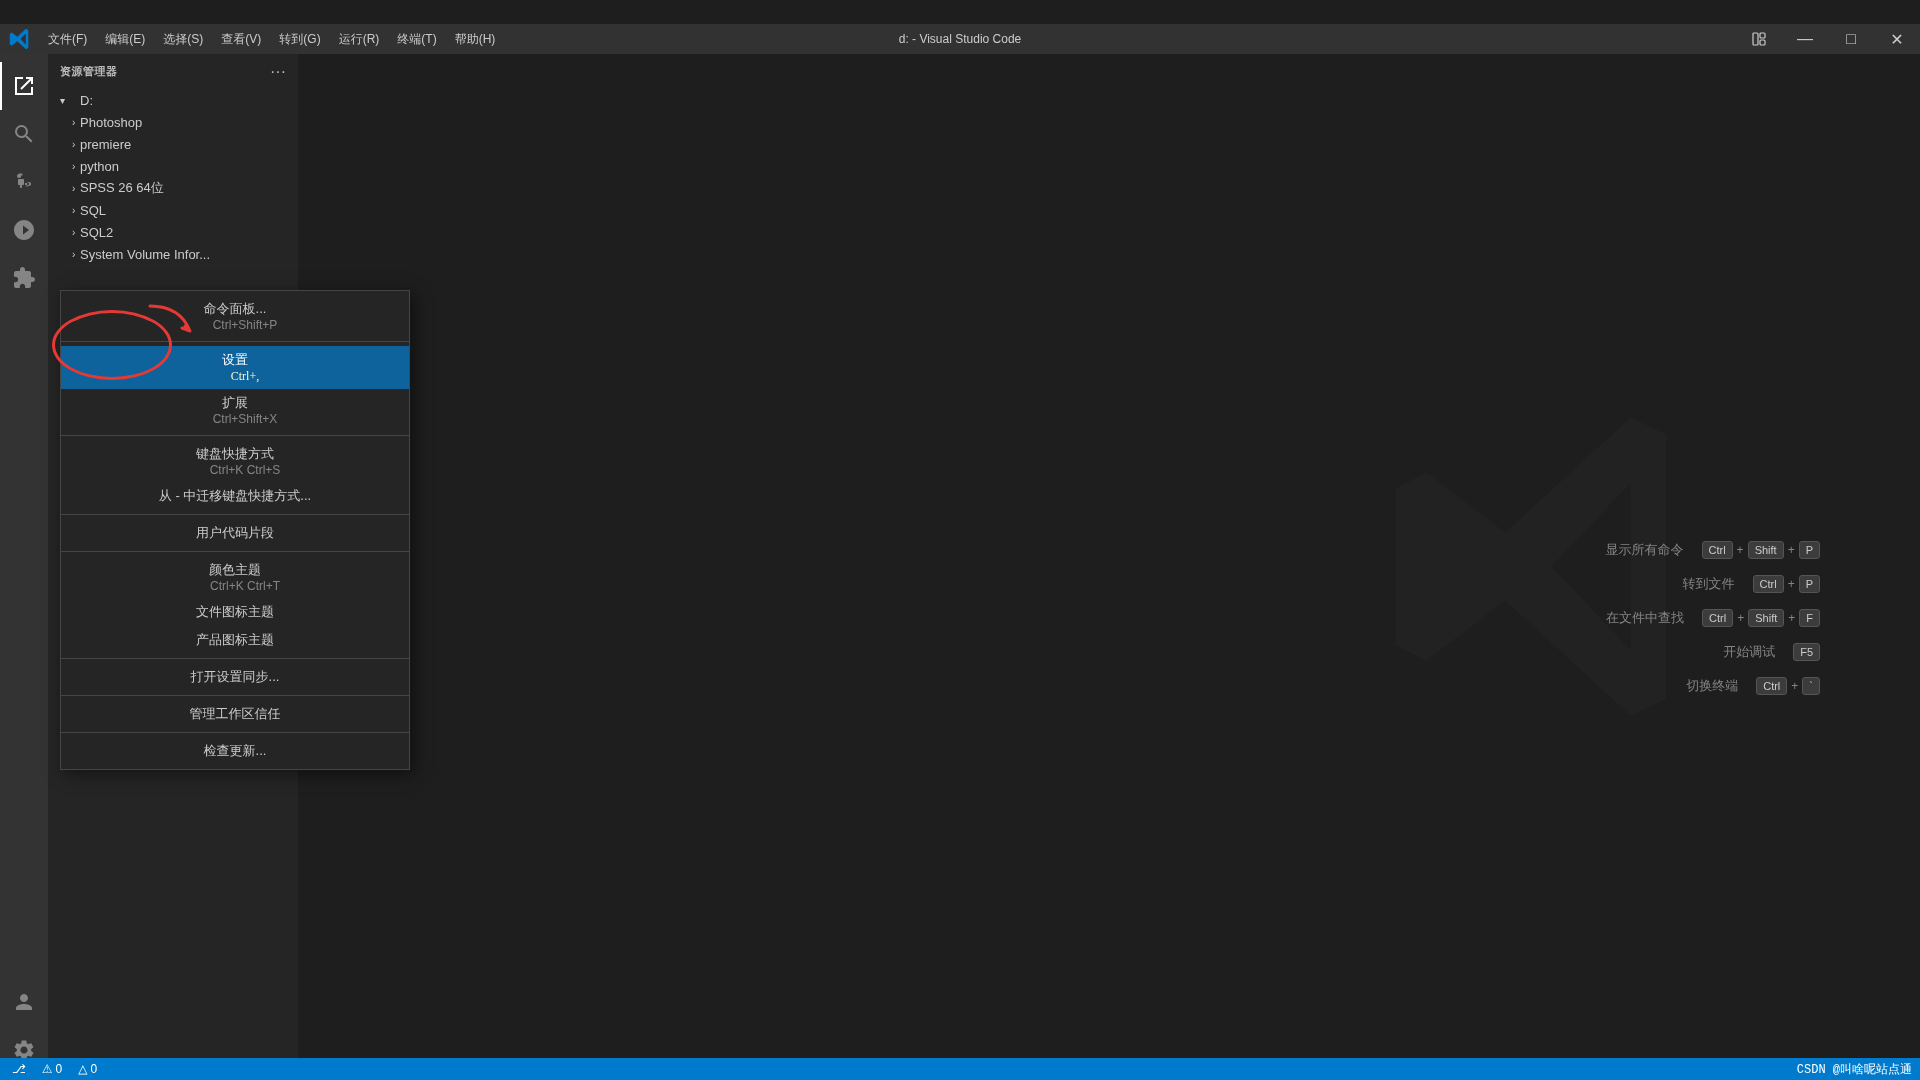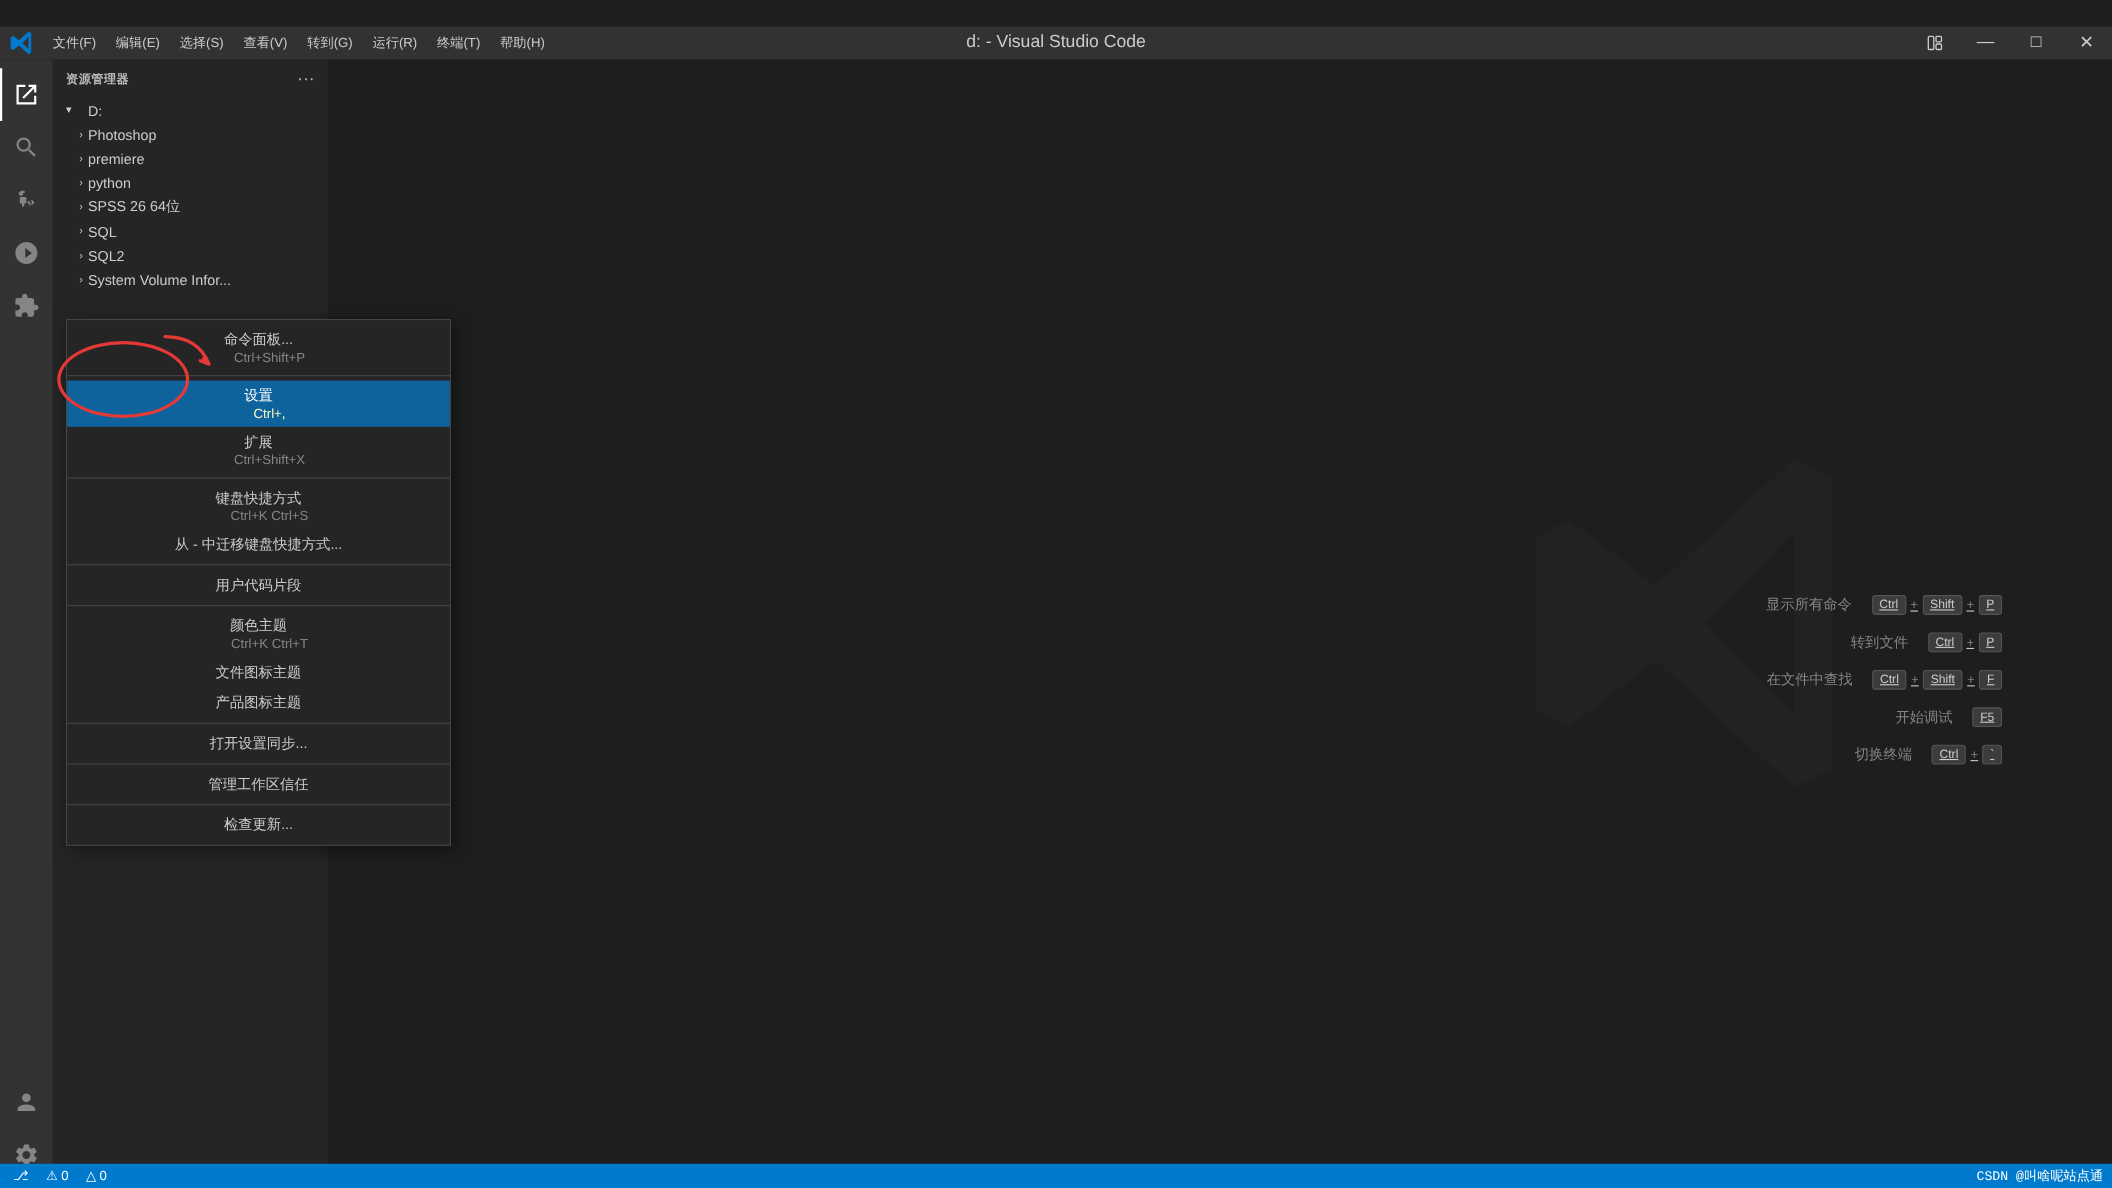--- a/index.html
+++ b/index.html
@@ -44,21 +44,21 @@
     }
     .vs-icon {
       width: 24px;
       height: 24px;
       margin-right: 8px;
     }
     .titlebar-title {
       position: absolute;
       left: 50%;
       transform: translateX(-50%);
-      font-size: 16px;
+      font-size: 12px;
       color: #cccccc;
     }
     .titlebar-controls {
       position: absolute;
       right: 0;
       display: flex;
       align-items: center;
     }
     .titlebar-btn {
       width: 46px;
@@ -225,21 +225,20 @@
     .hint-label {
       color: #858585;
       font-size: 13px;
       text-align: right;
       min-width: 100px;
     }
     .hint-keys {
       display: flex;
       align-items: center;
       gap: 4px;
-      text-decoration: underline;
     }
     .hint-key {
       background: #3c3c3c;
       border: 1px solid #555;
       border-radius: 3px;
       padding: 2px 6px;
       font-size: 11px;
       color: #cccccc;
     }
     .hint-plus {
@@ -266,20 +265,21 @@
       padding: 5px 16px;
       cursor: pointer;
       color: #cccccc;
       font-size: 13px;
       min-height: 26px;
       flex-direction: column;
     }
     .menu-item.active {
       background: #0e639c;
       color: #ffffff;
+      font-family: Liberation Serif, serif;
     }
     .menu-shortcut {
       color: #858585;
       font-size: 12px;
       margin-left: 20px;
     }
     .menu-item.active .menu-shortcut {
       color: #fef9c3;
     }
     .menu-separator {

